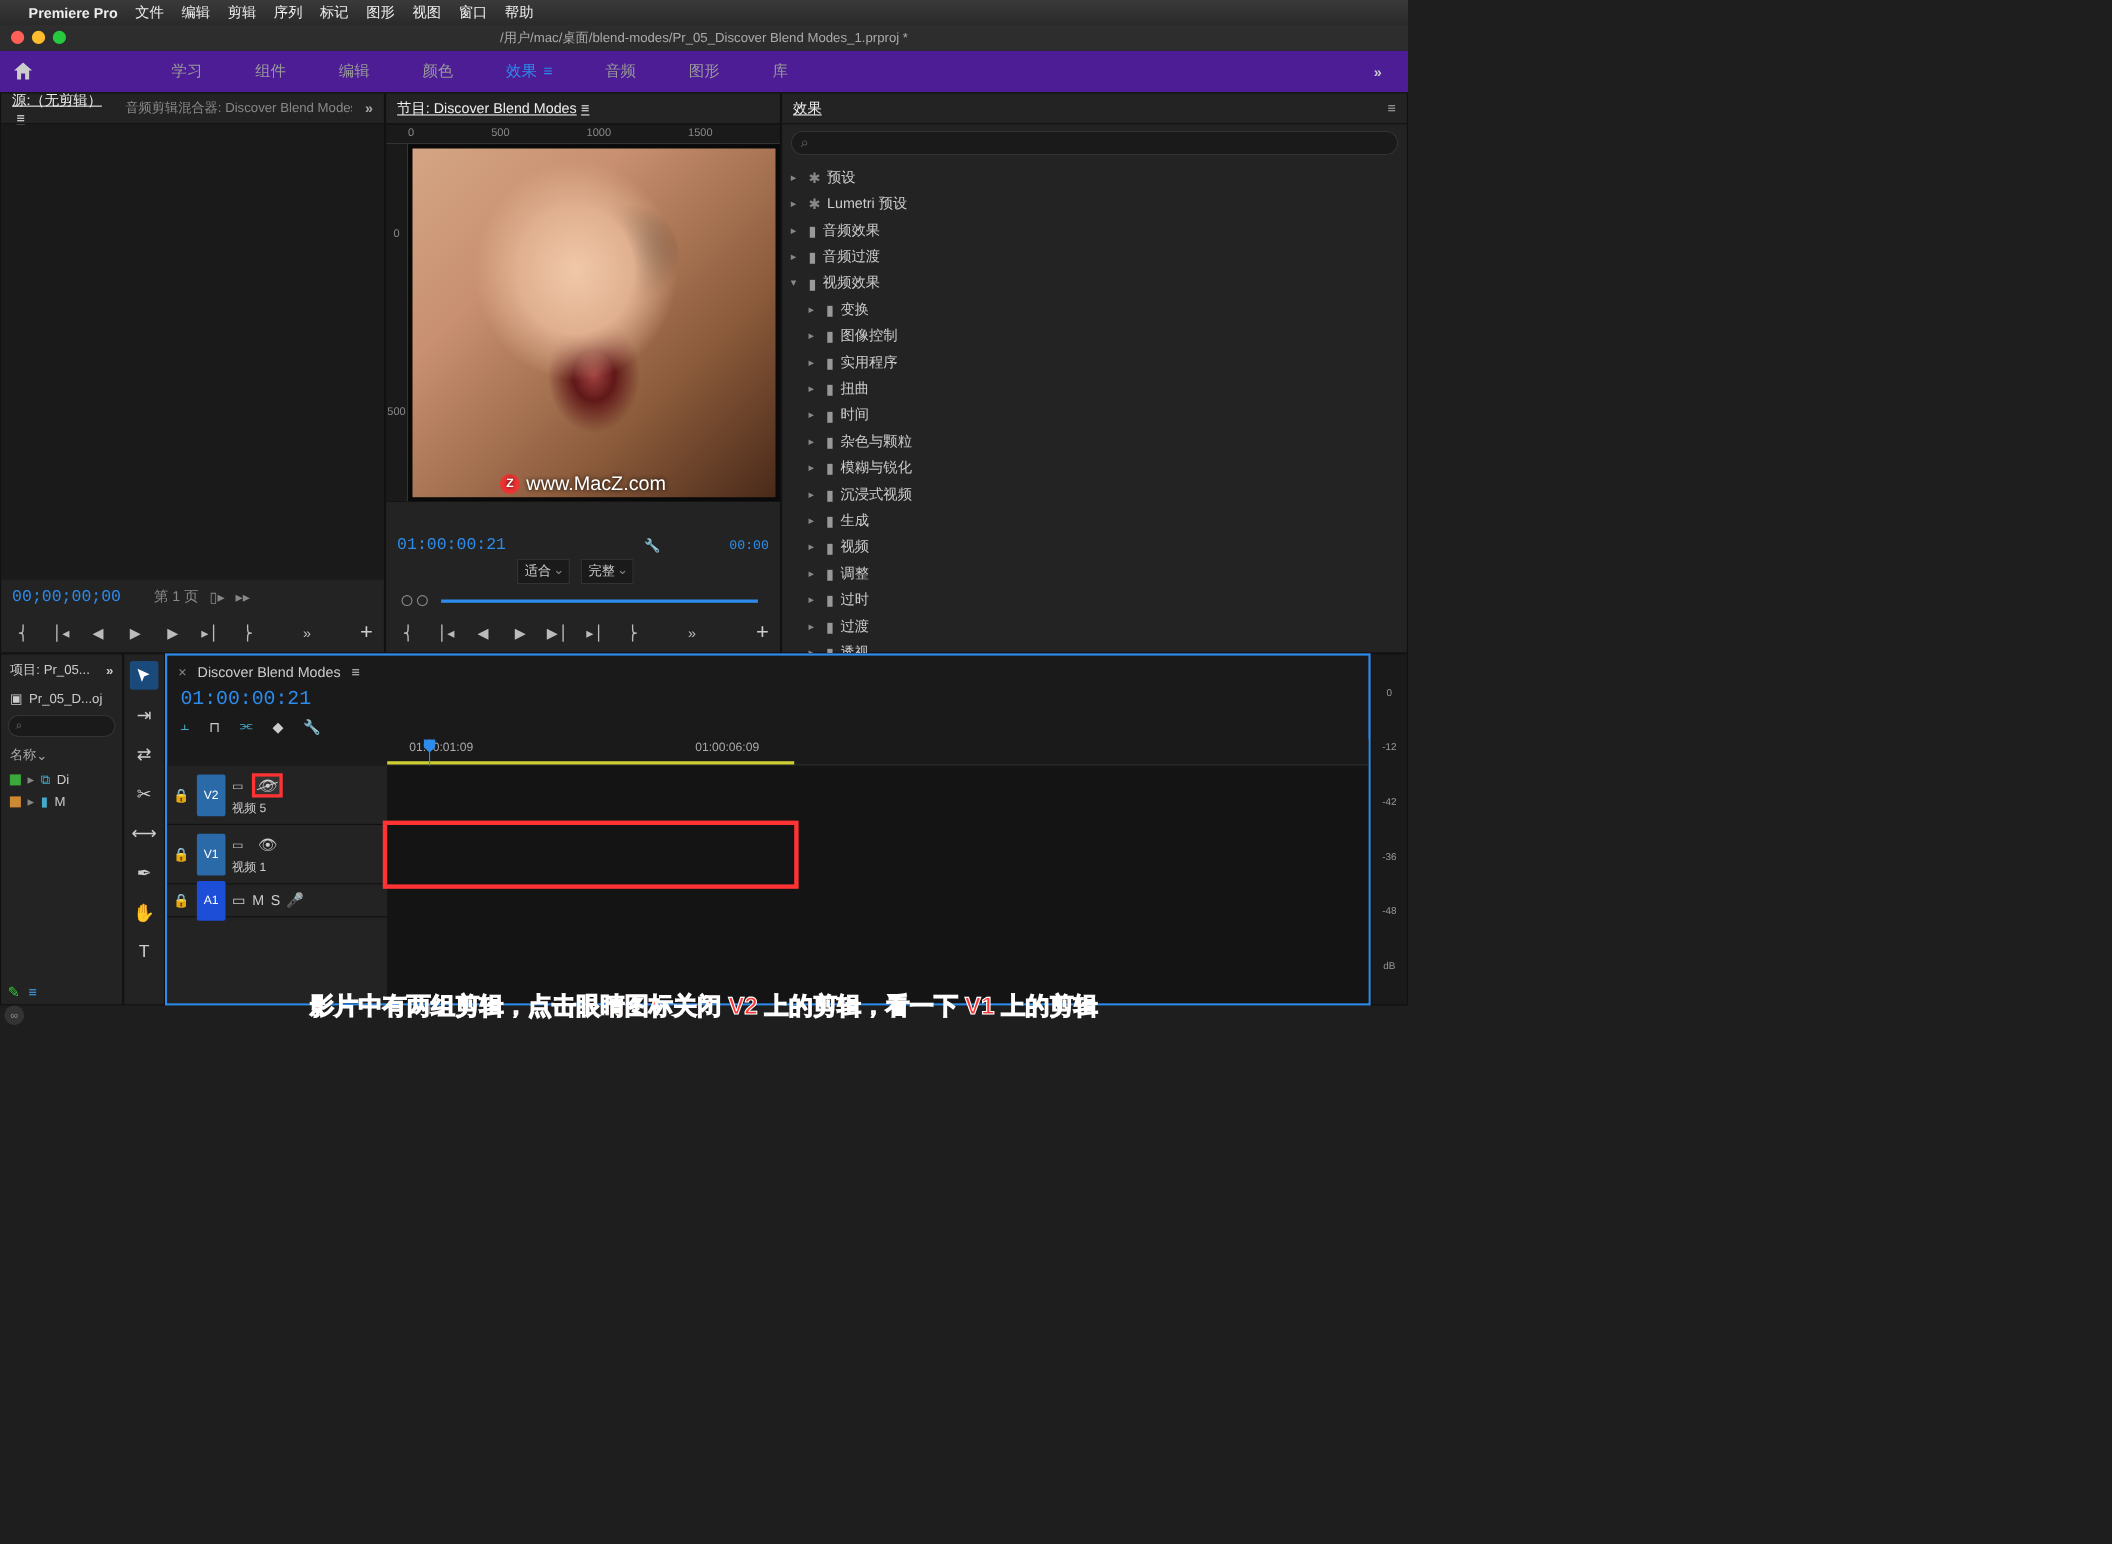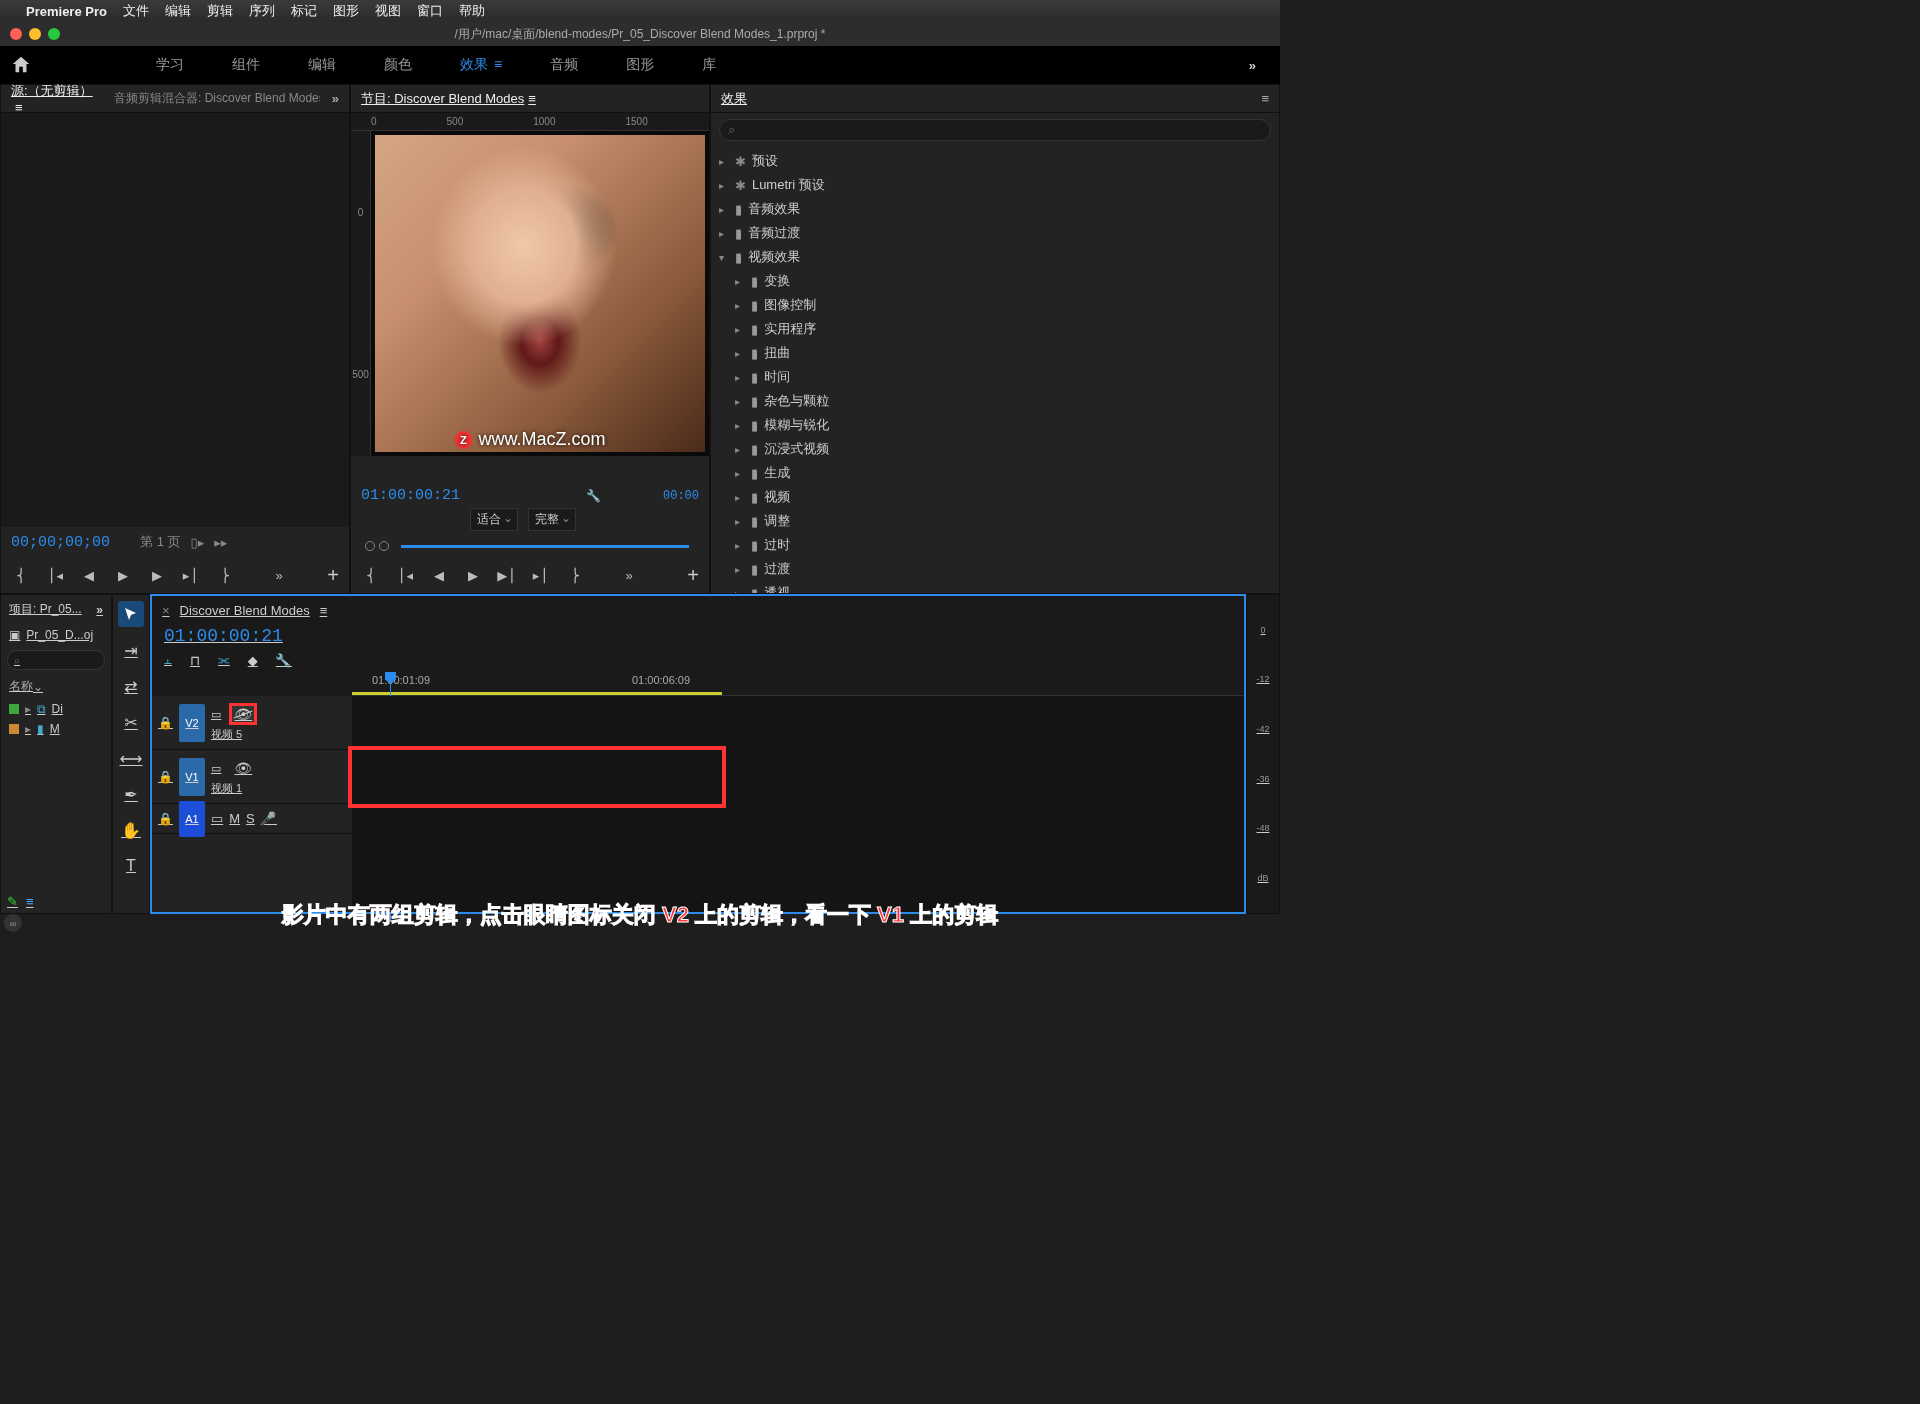--- a/index.html
+++ b/index.html
@@ -11,21 +11,21 @@
 .mac-menu .appname { font-weight: 600; }
 
 
 .title-bar { height: 24px; background: #2d2d2d; display: flex; align-items: center; position: relative; }
 .traffic { display: flex; gap: 7px; padding-left: 10px; }
 .traffic span { width: 12px; height: 12px; border-radius: 50%; display: block; }
 .t-red { background: #ff5f56; } .t-yel { background: #ffbd2e; } .t-grn { background: #27c93f; }
 .title-bar .title { position: absolute; left: 50%; transform: translateX(-50%); color: #aaa; font-size: 12px; }
 
 
-.ws-tabs { height: 38px; background: #000000; display: flex; align-items: center; padding: 0 10px; }
+.ws-tabs { height: 38px; background: #4c1d95; display: flex; align-items: center; padding: 0 10px; }
 .home-icon { width: 22px; height: 22px; color: #ccc; margin-right: 100px; }
 .ws-tabs .tab { padding: 0 24px; color: #999; font-size: 14px; cursor: pointer; }
 .ws-tabs .tab.active { color: #2d8ceb; }
 .ws-tabs .tab.active::after { content: "≡"; margin-left: 6px; color: #2d8ceb; }
 .ws-tabs .more { margin-left: auto; padding: 0 14px; color: #ccc; font-weight: bold; }
 
 
 .main { display: flex; height: 510px; }
 .panel { background: #232323; border: 1px solid #111; display: flex; flex-direction: column; }
 
@@ -70,21 +70,21 @@
 .effects { flex: 1; }
 .fx-search { margin: 6px 8px; height: 22px; background: #1a1a1a; border: 1px solid #333; border-radius: 11px; display: flex; align-items: center; padding: 0 8px; color: #666; }
 .fx-tree { flex: 1; overflow-y: auto; padding: 2px 0; }
 .fx-item { display: flex; align-items: center; padding: 3px 8px; gap: 6px; color: #ccc; font-size: 13px; cursor: pointer; }
 .fx-item .arrow { width: 10px; color: #888; font-size: 10px; }
 .fx-item .folder { color: #999; }
 .fx-item .preset { color: #888; }
 .fx-item.d1 { padding-left: 24px; }
 
 
-.lower { display: flex; height: 320px; text-decoration: underline; }
+.lower { display: flex; height: 320px; }
 
 
 .project { width: 112px; background: #232323; border: 1px solid #111; display: flex; flex-direction: column; }
 .proj-head { padding: 6px 8px; color: #ccc; font-size: 12px; display: flex; align-items: center; }
 .proj-row { display: flex; align-items: center; gap: 6px; padding: 4px 8px; color: #ccc; font-size: 12px; }
 .proj-search { margin: 4px 6px; height: 20px; background: #1a1a1a; border: 1px solid #333; border-radius: 10px; display: flex; align-items: center; padding: 0 6px; color: #666; font-size: 11px; }
 .proj-cols { padding: 4px 8px; color: #aaa; font-size: 12px; display: flex; align-items: center; gap: 0; }
 .proj-list { flex: 1; }
 .proj-item { display: flex; align-items: center; gap: 6px; padding: 3px 8px; font-size: 12px; }
 .proj-item .swatch { width: 10px; height: 10px; }

